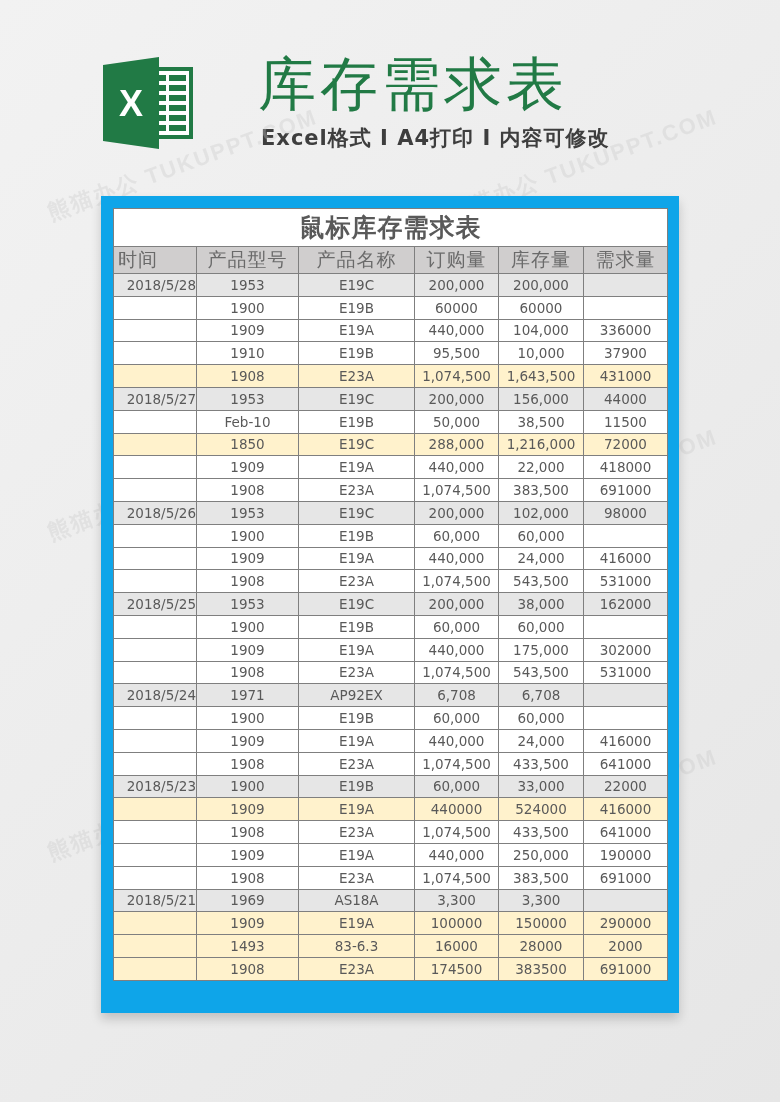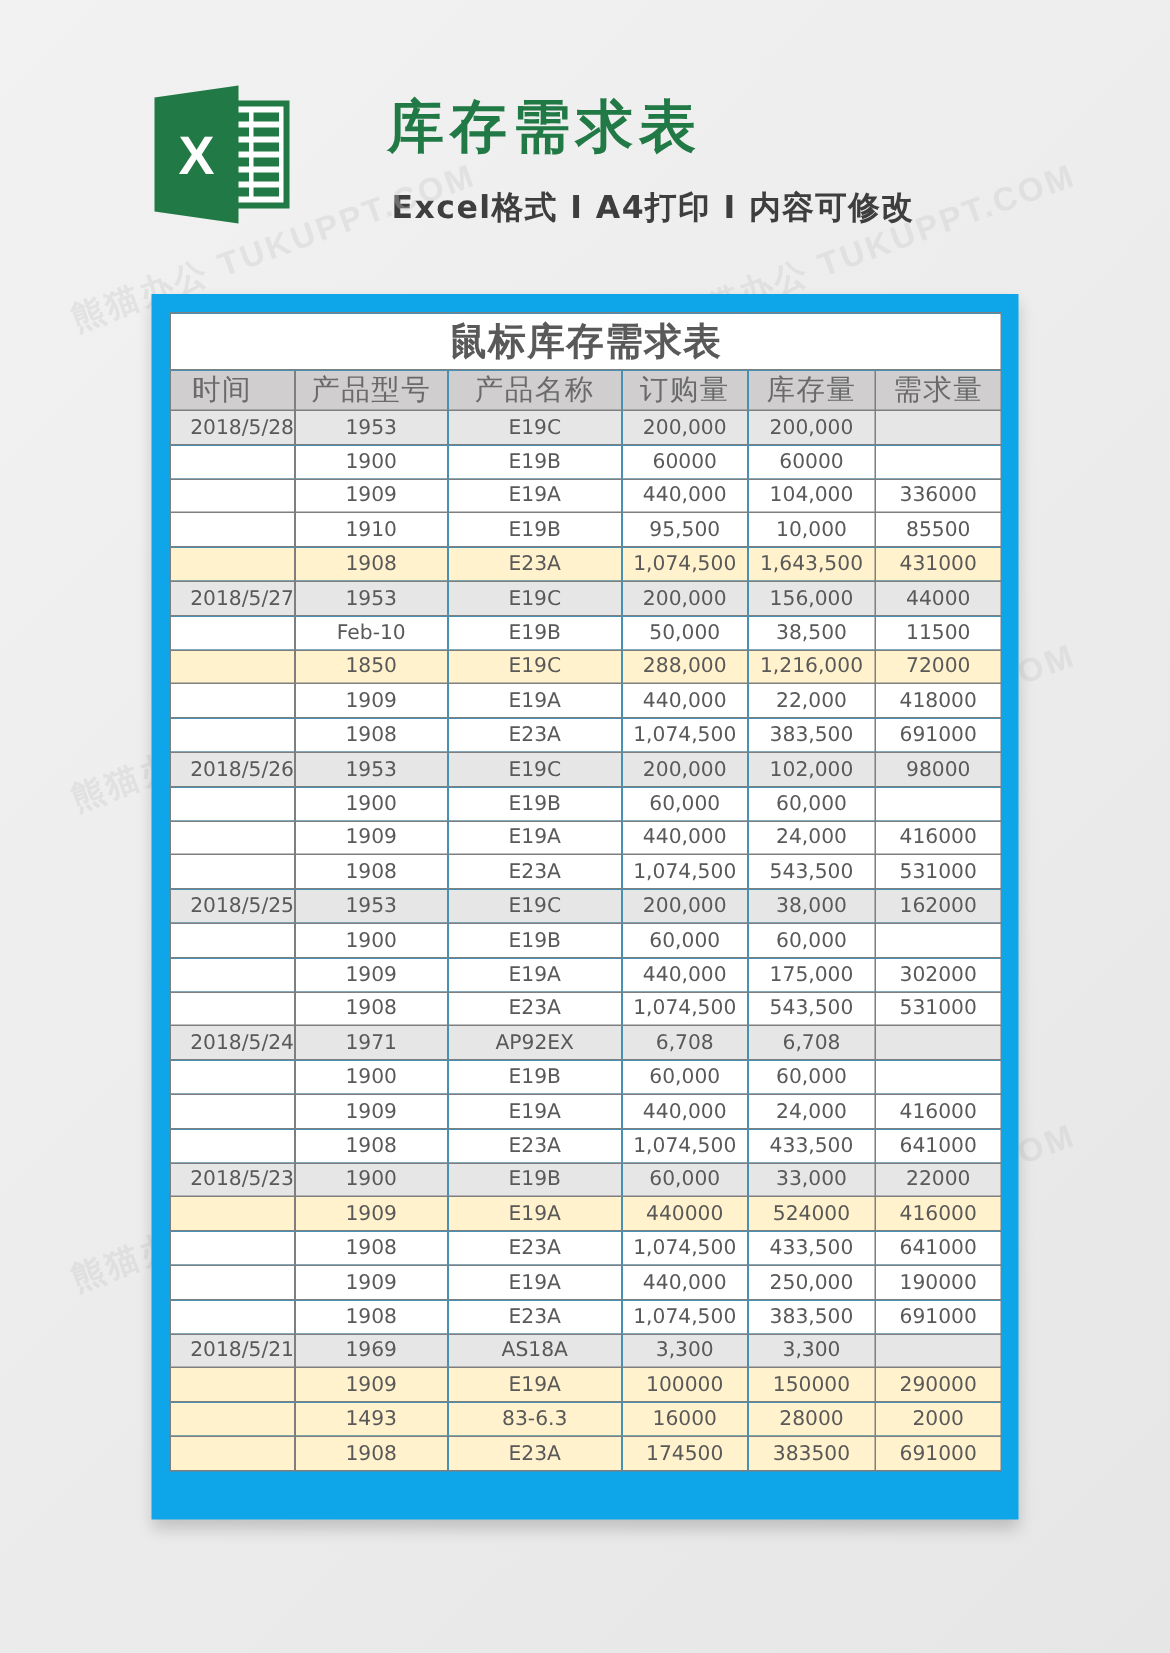--- a/index.html
+++ b/index.html
@@ -6,21 +6,21 @@
   body {
     width: 780px; height: 1102px; overflow: hidden;
     background: linear-gradient(135deg, #f2f2f2 0%, #ebebeb 60%, #e6e6e6 100%);
     font-family: "DejaVu Sans", "Liberation Sans", sans-serif;
     position: relative;
   }
   .banner { position: absolute; left: 0; top: 0; width: 780px; height: 190px; }
   .excel-icon { position: absolute; left: 101px; top: 55px; width: 96px; height: 96px; }
   .big-title {
     position: absolute; left: 258px; top: 52px;
-    font-size: 38px; font-weight: bold; color: #217a45;
+    font-size: 58px; font-weight: normal; color: #217a45;
     letter-spacing: 4px; line-height: 64px;
     font-family: "DejaVu Sans", sans-serif;
   }
   .subtitle {
     position: absolute; left: 261px; top: 124px;
     font-size: 21px; font-weight: bold; color: #3e3e3e;
     letter-spacing: 1px; line-height: 28px;
     font-family: "DejaVu Sans", sans-serif;
     white-space: nowrap;
   }
@@ -51,21 +51,21 @@
     height: 37px; background: #ffffff;
     text-align: center; font-size: 25px; font-weight: bold; color: #595959;
     letter-spacing: 1px;
   }
   .head-row th {
     height: 26px; background: #d0cece;
     font-size: 19px; font-weight: normal; color: #6a6a6a;
     font-family: "DejaVu Serif", "Liberation Serif", serif;
     letter-spacing: 1px;
   }
-  .head-row th.left { text-align: left; padding-left: 14px; }
+  .head-row th.left { text-align: left; padding-left: 4px; }
   .head-row th.center { text-align: center; }
   .data-row td {
     height: 21.8px; font-size: 13.5px; text-align: center; color: #595959;
   }
   .data-row td.date { text-align: right; padding-left: 4px; }
   .data-row.gray td { background: #e6e6e6; }
   .data-row.gray td.date { background: #e6e6e6; }
   .data-row.white td { background: #ffffff; }
   .data-row.yellow td { background: #fff2cc; }
   .data-row.yellow td.date { background: #fff2cc; }
@@ -154,21 +154,21 @@
           <td>440,000</td>
           <td>104,000</td>
           <td>336000</td>
         </tr>
         <tr class="data-row white">
           <td class="date"></td>
           <td>1910</td>
           <td>E19B</td>
           <td>95,500</td>
           <td>10,000</td>
-          <td>85500</td>
+          <td>37900</td>
         </tr>
         <tr class="data-row yellow">
           <td class="date"></td>
           <td>1908</td>
           <td>E23A</td>
           <td>1,074,500</td>
           <td>1,643,500</td>
           <td>431000</td>
         </tr>
         <tr class="data-row gray">

